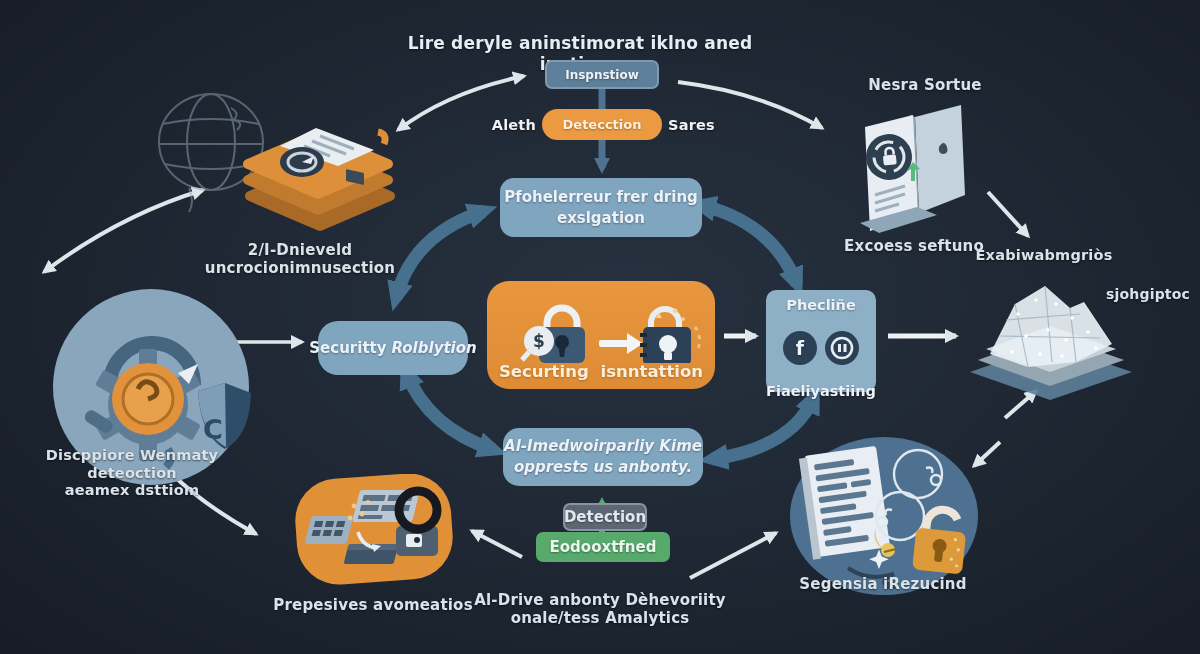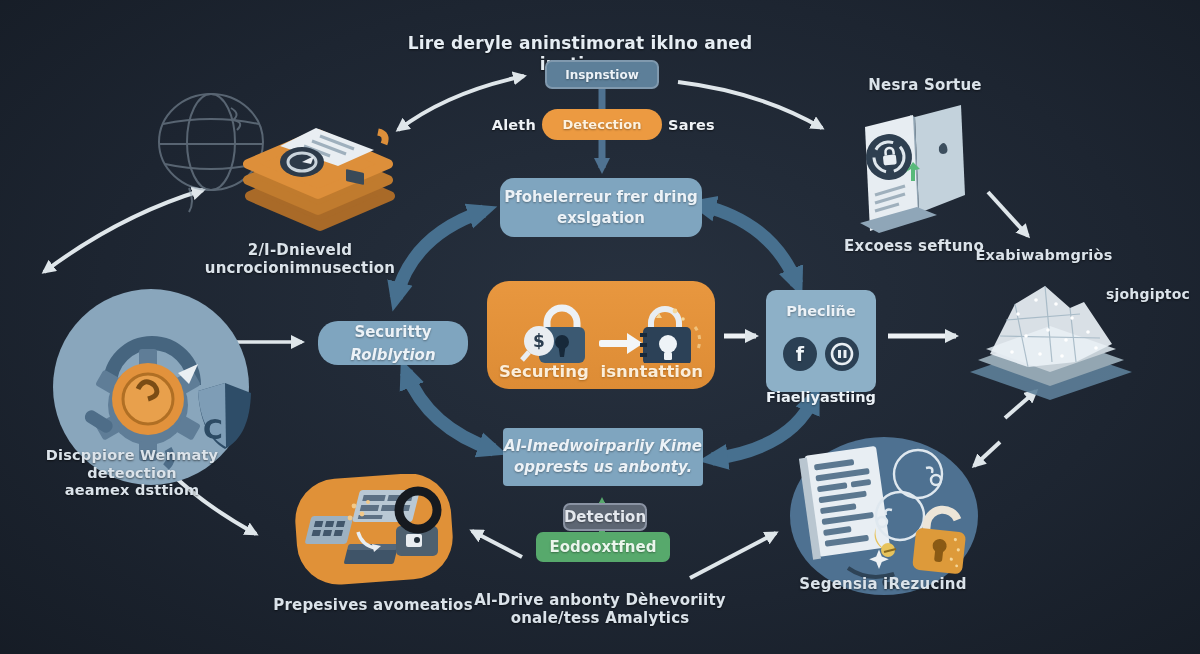--- a/index.html
+++ b/index.html
@@ -268,21 +268,21 @@
   <div class="node box" style="left:545px;top:60px;width:114px;height:29px;background:#5d7f99;border:2px solid #8099ae;border-radius:7px;font-size:12px;">Inspnstiow</div>
   <div class="lbl" style="left:462px;top:117px;width:74px;text-align:right;font-size:14.5px;color:#eef2f6;">Aleth</div>
   <div class="node box pill" style="left:542px;top:109px;width:120px;height:31px;background:#ec9a41;font-size:13px;color:#fdf2e0;">Detecction</div>
   <div class="lbl" style="left:668px;top:117px;width:70px;text-align:left;font-size:14.5px;color:#eef2f6;">Sares</div>
 
   <div class="node box steel" style="left:500px;top:178px;width:202px;height:59px;font-size:15px;line-height:1.35;">
     <span>Pfohelerreur frer dring</span>
     <span>exslgation</span>
   </div>
 
-  <div class="node box steel" style="left:318px;top:321px;width:150px;height:44px;border-radius:20px;font-size:15px;flex-direction:column;gap:5px;">
+  <div class="node box steel" style="left:318px;top:321px;width:150px;height:54px;border-radius:20px;font-size:15px;flex-direction:row;gap:5px;">
     <span>Securitty</span>
     <span class="italic">Rolblytion</span>
   </div>
 
   <div class="node" style="left:487px;top:281px;width:228px;height:108px;background:linear-gradient(#e8973f,#dd8c35);border-radius:22px;">
     <svg width="228" height="76" viewBox="0 0 228 76" style="position:absolute;left:0;top:6px;">
       <g>
         <path d="M60,44 v-8 a15,15 0 0 1 30,0 v8" stroke="#edf1f5" stroke-width="7" fill="none"></path>
         <rect x="52" y="40" width="46" height="36" rx="6" fill="#3b5972"></rect>
         <circle cx="75" cy="55" r="7" fill="#17293a"></circle>
@@ -313,39 +313,39 @@
           </g>
       </g>
     </svg>
     <div style="position:absolute;left:0;bottom:8px;width:100%;display:flex;justify-content:space-evenly;color:#fbeeda;font-weight:700;font-size:16.5px;text-shadow:0 1px 2px rgba(120,70,10,.5);">
       <span>Securting</span>
       <span>isnntattion</span>
     </div>
   </div>
 
   <div class="node" style="left:766px;top:290px;width:110px;height:102px;background:#8db0c7;border-radius:10px;">
-    <div class="box" style="width:100%;height:100%;justify-content:space-between;padding:13px 0;font-size:14.5px;">
+    <div class="box" style="width:100%;height:100%;justify-content:space-between;padding:7px 0;font-size:14.5px;">
       <span>Phecliñe</span>
       <div style="display:flex;gap:8px;">
         <div class="circle-ic">
             <span>f</span>
           </div>
         <div class="circle-ic">
           <svg width="34" height="34" viewBox="0 0 34 34">
               <circle cx="17" cy="17" r="10" fill="none" stroke="#e8eef3" stroke-width="2.6"></circle>
               <rect x="13" y="13" width="3" height="8" fill="#e8eef3"></rect>
               <rect x="18.5" y="13" width="3" height="8" fill="#e8eef3"></rect>
             </svg>
         </div>
       </div>
       <span>Fiaeliyastiing</span>
     </div>
   </div>
 
-  <div class="node box steel" style="left:503px;top:428px;width:200px;height:58px;border-radius:4px;font-size:15px;line-height:1.4;font-style:italic;text-align:center;">
+  <div class="node box steel" style="left:503px;top:428px;width:200px;height:58px;border-radius:16px;font-size:15px;line-height:1.4;font-style:italic;text-align:center;">
     <span>Al-Imedwoirparliy Kime</span>
     <span>opprests us anbonty.</span>
   </div>
 
   <div class="node box" style="left:563px;top:503px;width:84px;height:28px;background:#5d6673;border:2px solid #8a93a3;border-radius:7px;font-size:15px;color:#e4e8ee;">Detection</div>
 
   <div class="node box" style="left:536px;top:532px;width:134px;height:30px;background:#57a96c;border-radius:7px;font-size:15px;color:#eaf6ec;">Eodooxtfned</div>
 
   <div class="lbl" style="left:195px;top:241px;width:210px;">
     <div>2/I-Dnieveld</div>

